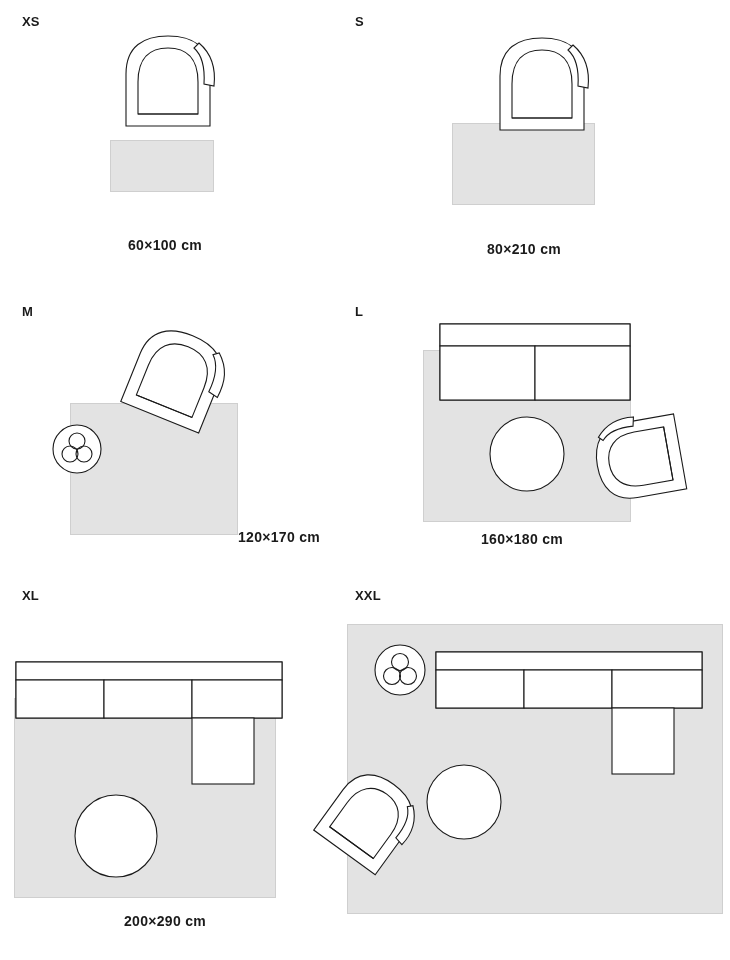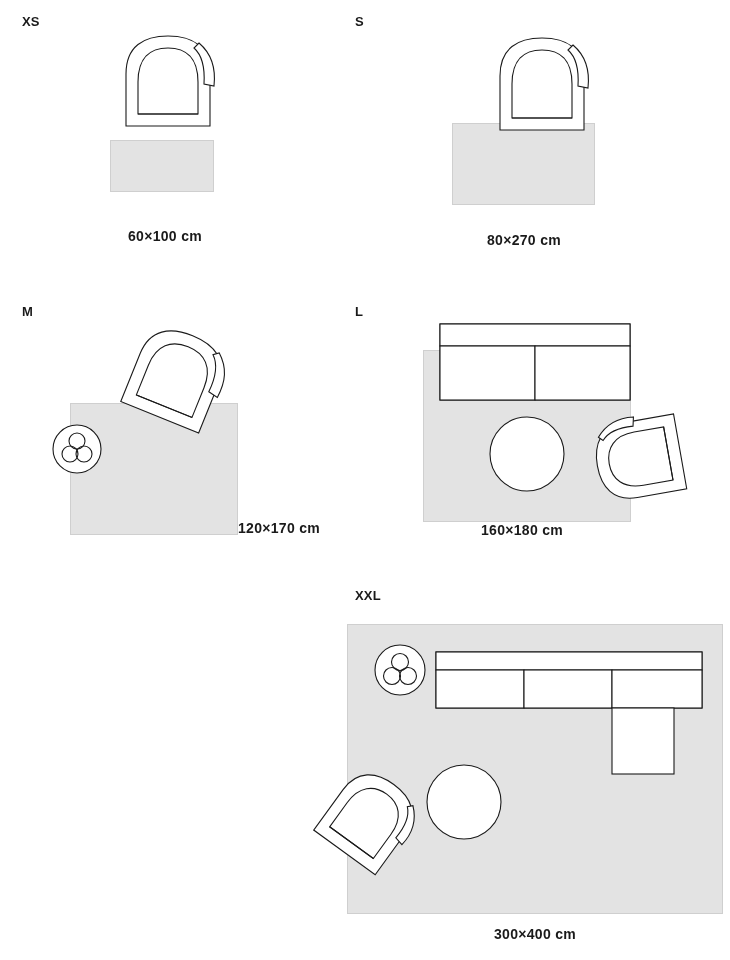--- a/index.html
+++ b/index.html
@@ -33,20 +33,21 @@
     white-space: nowrap;
   }
   .dim-label {
     position: absolute;
     font-size: 14px;
     font-weight: bold;
     letter-spacing: 0.3px;
     color: #1a1a1a;
     white-space: nowrap;
     text-align: center;
+    margin-top: 9px;
   }
   .stage {
     position: absolute;
   }
   .rug {
     position: absolute;
     background: #e3e3e3;
     border: 1px solid #cfcfcf;
   }
   svg { display: block; overflow: visible; }
@@ -82,21 +83,21 @@
     <div class="stage" style="left:0;top:30px;width:390px;height:180px;">
       <div class="rug" style="left:112px;top:93px;width:143px;height:82px;"></div>
       <svg width="130" height="115" style="position:absolute;left:138px;top:0;">
         <path class="ln" d="M22 46 C22 18 40 8 64 8 C88 8 106 18 106 46 L106 100 L22 100 Z"></path>
         <path class="ln" d="M34 54 C34 30 46 20 64 20 C82 20 94 30 94 54 L94 88 L34 88 Z"></path>
         <path class="ln-nf" d="M34 88 L94 88"></path>
         <path class="ln" d="M95 15 C108 26 112 40 110 58 L100 56 C101 40 99 28 90 20 Z"></path>
       </svg>
     </div>
 
-    <div class="dim-label" style="left:44px;top:232px;width:280px;">80×270 cm</div>
+    <div class="dim-label" style="left:44px;top:232px;width:280px;">80×210 cm</div>
   </div>
 
   <div class="cell" style="left:0;top:290px;width:340px;height:270px;">
     <div class="size-label" style="left:22px;top:14px;">M</div>
 
     <div class="stage" style="left:0;top:38px;width:340px;height:180px;">
       <div class="rug" style="left:70px;top:75px;width:168px;height:132px;"></div>
 
       <svg width="140" height="130" style="position:absolute;left:118px;top:0;">
         <g transform="rotate(22 60 60)">
@@ -141,20 +142,44 @@
           <path class="ln" d="M21 48 C21 28 32 18 48 18 C64 18 75 28 75 48 L75 78 L21 78 Z"></path>
           <path class="ln-nf" d="M21 78 L75 78"></path>
           <path class="ln" d="M76 12 C88 22 92 34 90 50 L81 48 C82 34 80 23 72 16 Z"></path>
         </g>
       </svg>
     </div>
 
     <div class="dim-label" style="left:42px;top:232px;width:280px;">160×180 cm</div>
   </div>
 
+  <div class="cell" style="left:0;top:578px;width:340px;height:382px;">
+    <div class="size-label" style="left:22px;top:10px;">XL</div>
+
+    <div class="stage" style="left:0;top:36px;width:340px;height:290px;">
+      <div class="rug" style="left:14px;top:84px;width:262px;height:200px;"></div>
+
+      <svg width="290" height="140" style="position:absolute;left:12px;top:38px;">
+
+        <rect class="ln" x="4" y="10" width="266" height="56"></rect>
+        <rect class="ln" x="4" y="10" width="266" height="18"></rect>
+        <rect class="ln" x="4" y="28" width="88" height="38"></rect>
+        <rect class="ln" x="92" y="28" width="88" height="38"></rect>
+        <rect class="ln" x="180" y="28" width="90" height="38"></rect>
+
+        <rect class="ln" x="180" y="66" width="62" height="66"></rect>
+      </svg>
+
+      <svg width="88" height="88" style="position:absolute;left:72px;top:178px;">
+        <circle class="ln" cx="44" cy="44" r="41"></circle>
+      </svg>
+    </div>
+
+    <div class="dim-label" style="left:0;top:326px;width:330px;">200×290 cm</div>
+  </div>
 
   <div class="cell" style="left:340px;top:578px;width:390px;height:382px;">
     <div class="size-label" style="left:15px;top:10px;text-align:center;">XXL</div>
 
     <div class="stage" style="left:0;top:36px;width:390px;height:290px;">
       <div class="rug" style="left:7px;top:10px;width:376px;height:290px;"></div>
 
       <svg width="290" height="140" style="position:absolute;left:92px;top:28px;">
         <rect class="ln" x="4" y="10" width="266" height="56"></rect>
         <rect class="ln" x="4" y="10" width="266" height="18"></rect>
@@ -178,16 +203,15 @@
       <svg width="110" height="110" style="position:absolute;left:-22px;top:158px;">
         <g transform="rotate(36 52 52)">
           <path class="ln" d="M10 40 C10 16 26 6 48 6 C70 6 86 16 86 40 L86 90 L10 90 Z"></path>
           <path class="ln" d="M21 48 C21 28 32 18 48 18 C64 18 75 28 75 48 L75 78 L21 78 Z"></path>
           <path class="ln-nf" d="M21 78 L75 78"></path>
           <path class="ln" d="M76 12 C88 22 92 34 90 50 L81 48 C82 34 80 23 72 16 Z"></path>
         </g>
       </svg>
     </div>
 
-    <div class="dim-label" style="left:45px;top:348px;width:300px;">300×400 cm</div>
   </div>
 
 </div>
 
 </body></html>

